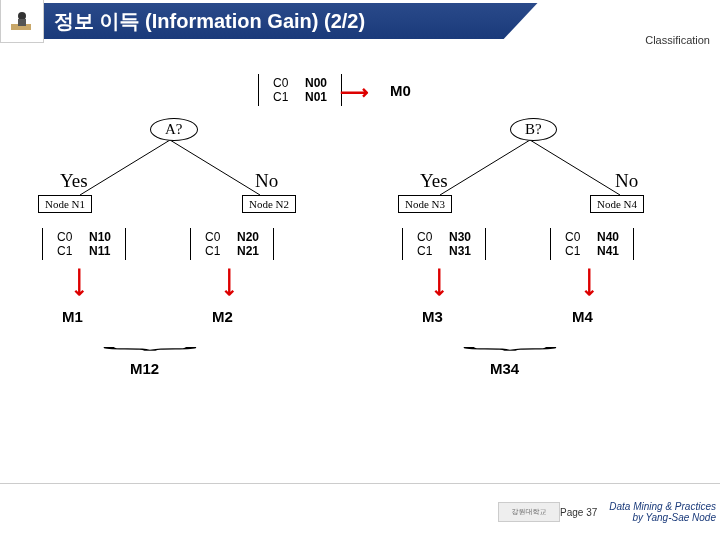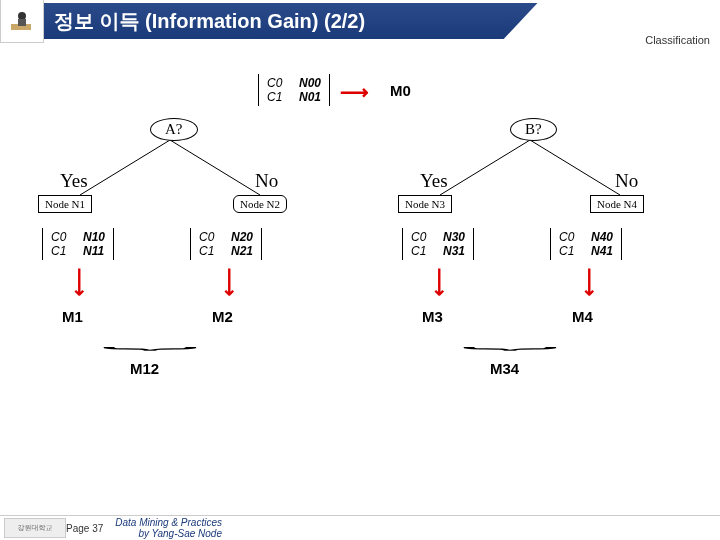--- a/index.html
+++ b/index.html
@@ -62,22 +62,21 @@
     font-size: 14px;
   }
   .class-table {
     position: absolute;
     display: inline-block;
     text-align: center;
   }
   .class-table-inner {
     border-left: 1px solid #000;
     border-right: 1px solid #000;
-    padding: 2px 8px;
-    font-style: italic;
+    padding: 2px 14px;
   }
   .class-row {
     display: flex;
     gap: 10px;
     font-size: 12px;
   }
   .class-row .lbl { width: 22px; text-align: left; }
   .class-row .val { font-weight: bold; }
   .arrow-red {
     color: #d00;
@@ -122,22 +121,22 @@
   }
   .footer {
     position: absolute;
     bottom: 0;
     left: 0;
     right: 0;
     height: 24px;
     border-top: 1px solid #ccc;
     display: flex;
     align-items: center;
-    justify-content: flex-start;
-    padding: 0 4px;
+    justify-content: flex-end;
+    padding: 16px 4px;
     font-size: 10px;
   }
   .footer .logo {
     width: 60px;
     height: 18px;
     background: #eee;
     border: 1px solid #ccc;
     display: flex;
     align-items: center;
     justify-content: center;
@@ -197,21 +196,21 @@
   <span class="m-label" style="position:absolute; top:32px; left:390px;">M0</span>
 
   <svg class="tree-lines" width="360" height="260" style="top:60px; left:0;">
     <line x1="170" y1="30" x2="80" y2="85" stroke="#000"></line>
     <line x1="170" y1="30" x2="260" y2="85" stroke="#000"></line>
   </svg>
   <span class="decision-node" style="position:absolute; top:68px; left:150px;">A?</span>
   <span class="branch-label" style="position:absolute; top:120px; left:60px;">Yes</span>
   <span class="branch-label" style="position:absolute; top:120px; left:255px;">No</span>
   <span class="node-box" style="position:absolute; top:145px; left:38px;">Node N1</span>
-  <span class="node-box" style="position:absolute; top:145px; left:233px;border-radius:6px;">Node N2</span>
+  <span class="node-box" style="position:absolute; top:145px; left:242px;">Node N2</span>
 
   <div class="class-table" style="top:178px; left:42px;">
     <div class="class-table-inner">
       <div class="class-row">
           <span class="lbl">C0</span>
           <span class="val">N10</span>
         </div>
       <div class="class-row">
           <span class="lbl">C1</span>
           <span class="val">N11</span>

